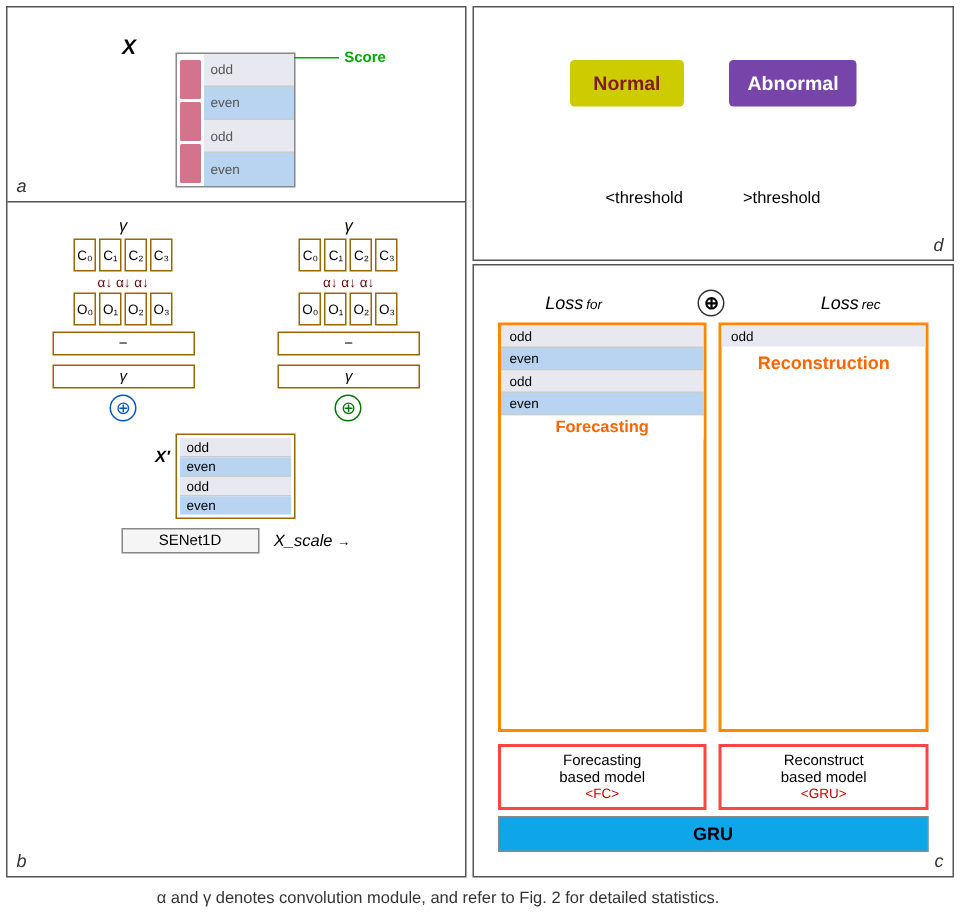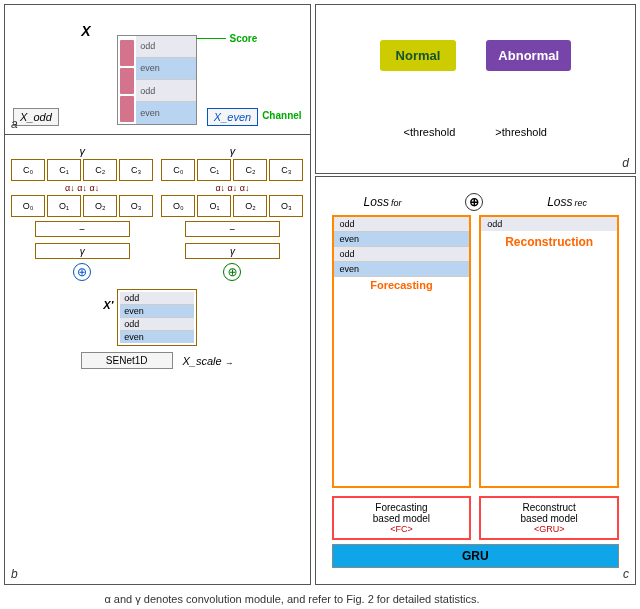--- a/index.html
+++ b/index.html
@@ -153,21 +153,21 @@
     }
 
     .c-boxes, .o-boxes {
       display: flex;
       flex-direction: row;
       gap: 2px;
     }
 
     .cell-box {
       border: 1.5px solid #996600;
-      width: 34px;
+      width: 15px;
       height: 22px;
       display: flex;
       align-items: center;
       justify-content: center;
       font-size: 9px;
       background: #fff;
     }
 
     .subtract-box {
       border: 1.5px solid #996600;
@@ -270,21 +270,21 @@
 
     .normal-abnormal-row {
       display: flex;
       flex-direction: row;
       gap: 30px;
       align-items: center;
     }
 
     .normal-box {
       background: #cccc00;
-      color: #14532d;
+      color: #7f1d1d;
       padding: 8px 16px;
       font-weight: bold;
       font-size: 13px;
       border-radius: 3px;
     }
     .abnormal-box {
       background: #7744aa;
       color: #fff;
       padding: 8px 12px;
       font-weight: bold;
@@ -484,31 +484,20 @@
               <div class="x-row even-row">even</div>
             </div>
           </div>
 
           <div style="position:absolute; top:8px; right:-60px; display:flex; align-items:center; gap:4px;">
             <div style="width:30px; height:1px; background:#00aa00;"></div>
             <span style="color:#00aa00; font-size:10px; font-weight:bold;">Score</span>
           </div>
         </div>
 
-        <div style="position:absolute; bottom:8px; left:8px; right:8px; display:flex; justify-content:space-between; align-items:center;">
-          <div class="x-odd-box">
-            <span style="font-style:italic;">X_odd</span>
-          </div>
-          <div style="display:flex; align-items:center; gap:4px;">
-            <div class="x-even-box">
-              <span style="font-style:italic; color:#0055cc;">X_even</span>
-            </div>
-            <span class="channel-label" style="position:static;">Channel</span>
-          </div>
-        </div>
 
         <div class="panel-label">a</div>
       </div>
 
       <div class="panel-b">
 
         <div class="two-col">
 
           <div class="module-col">
             <span style="font-style:italic; font-size:11px;">γ</span>

